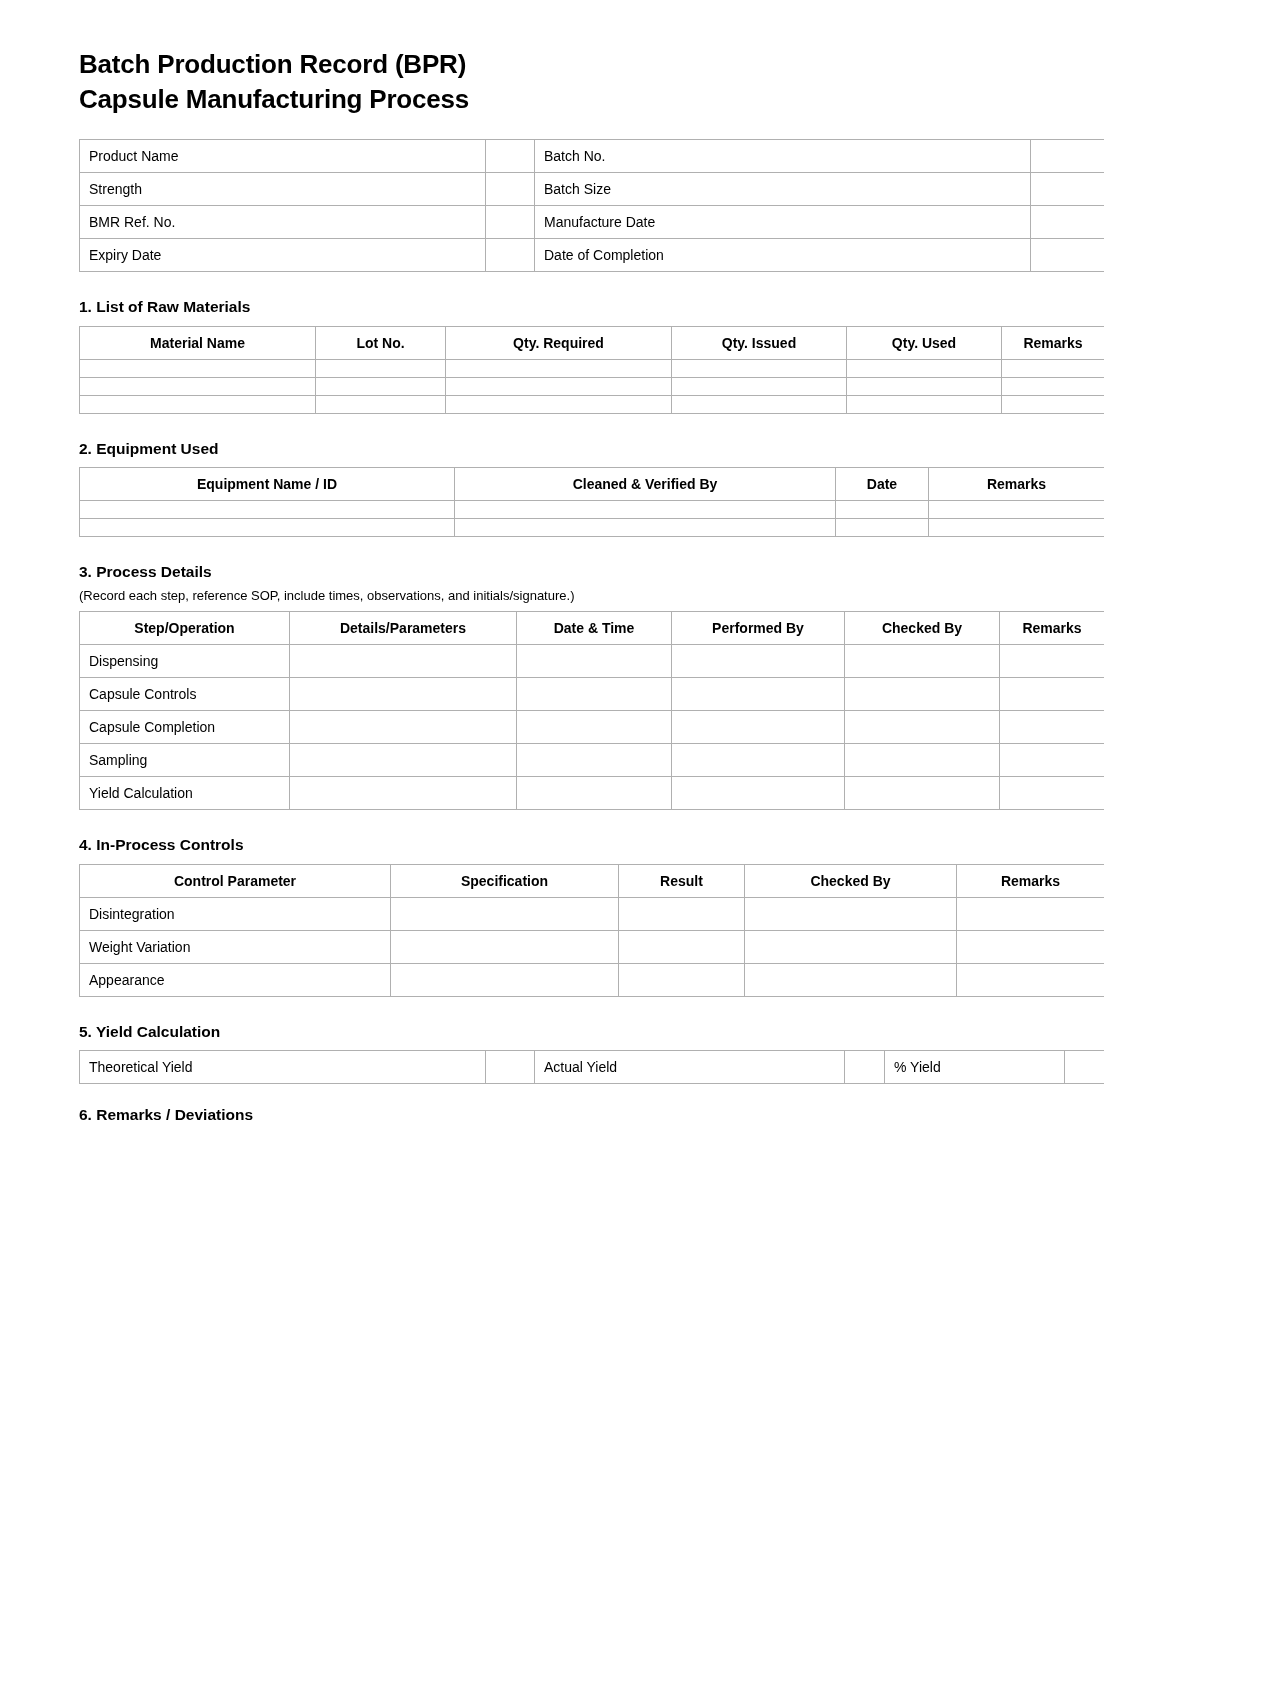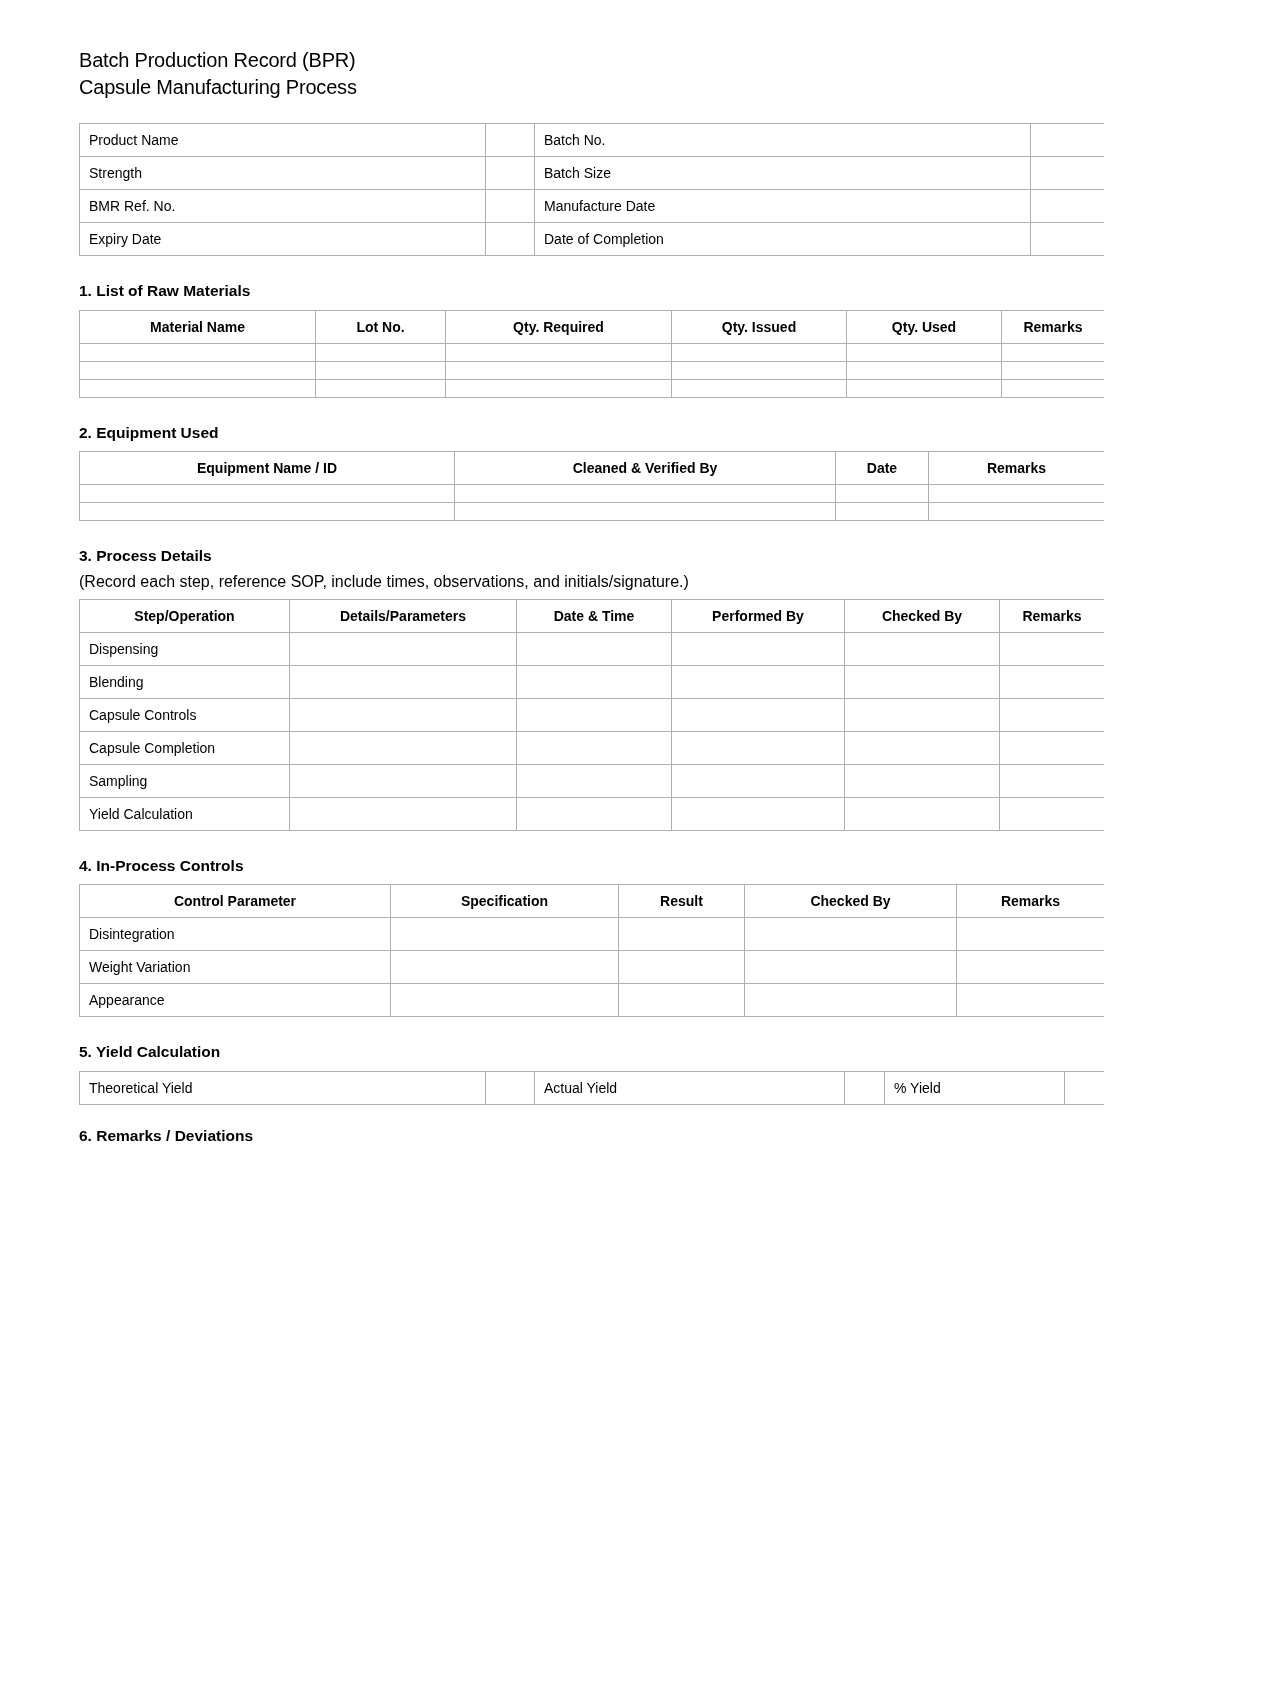--- a/index.html
+++ b/index.html
@@ -22,40 +22,40 @@
   }
   .content {
     position: absolute;
     left: 79px;
     top: 47px;
     width: 1025px;
     height: 1243px;
     overflow: hidden;
   }
   h1.doc-title {
-    font-size: 20px;
-    font-weight: normal;
+    font-size: 26px;
+    font-weight: bold;
     line-height: 1.35;
     margin: 0 0 22px 0;
     letter-spacing: -0.2px;
   }
   h1.doc-title .line { display: block; }
 
   h2.section-title {
     font-size: 15.5px;
     font-weight: bold;
     margin: 12px 0 9px 0;
     line-height: 1.2;
   }
   .section {
     margin-bottom: 26px;
   }
   .section.tight { margin-bottom: 22px; }
   .note {
-    font-size: 16px;
+    font-size: 13px;
     font-weight: normal;
     margin: -3px 0 7px 0;
     line-height: 1.25;
   }
 
   table.grid {
     border-collapse: collapse;
     width: 1025px;
     table-layout: fixed;
   }
@@ -244,28 +244,20 @@
         <tbody>
           <tr class="data-row">
             <td>Dispensing</td>
             <td></td>
             <td></td>
             <td></td>
             <td></td>
             <td></td>
           </tr>
           <tr class="data-row">
-            <td>Blending</td>
-            <td></td>
-            <td></td>
-            <td></td>
-            <td></td>
-            <td></td>
-          </tr>
-          <tr class="data-row">
             <td>Capsule Controls</td>
             <td></td>
             <td></td>
             <td></td>
             <td></td>
             <td></td>
           </tr>
           <tr class="data-row">
             <td>Capsule Completion</td>
             <td></td>

